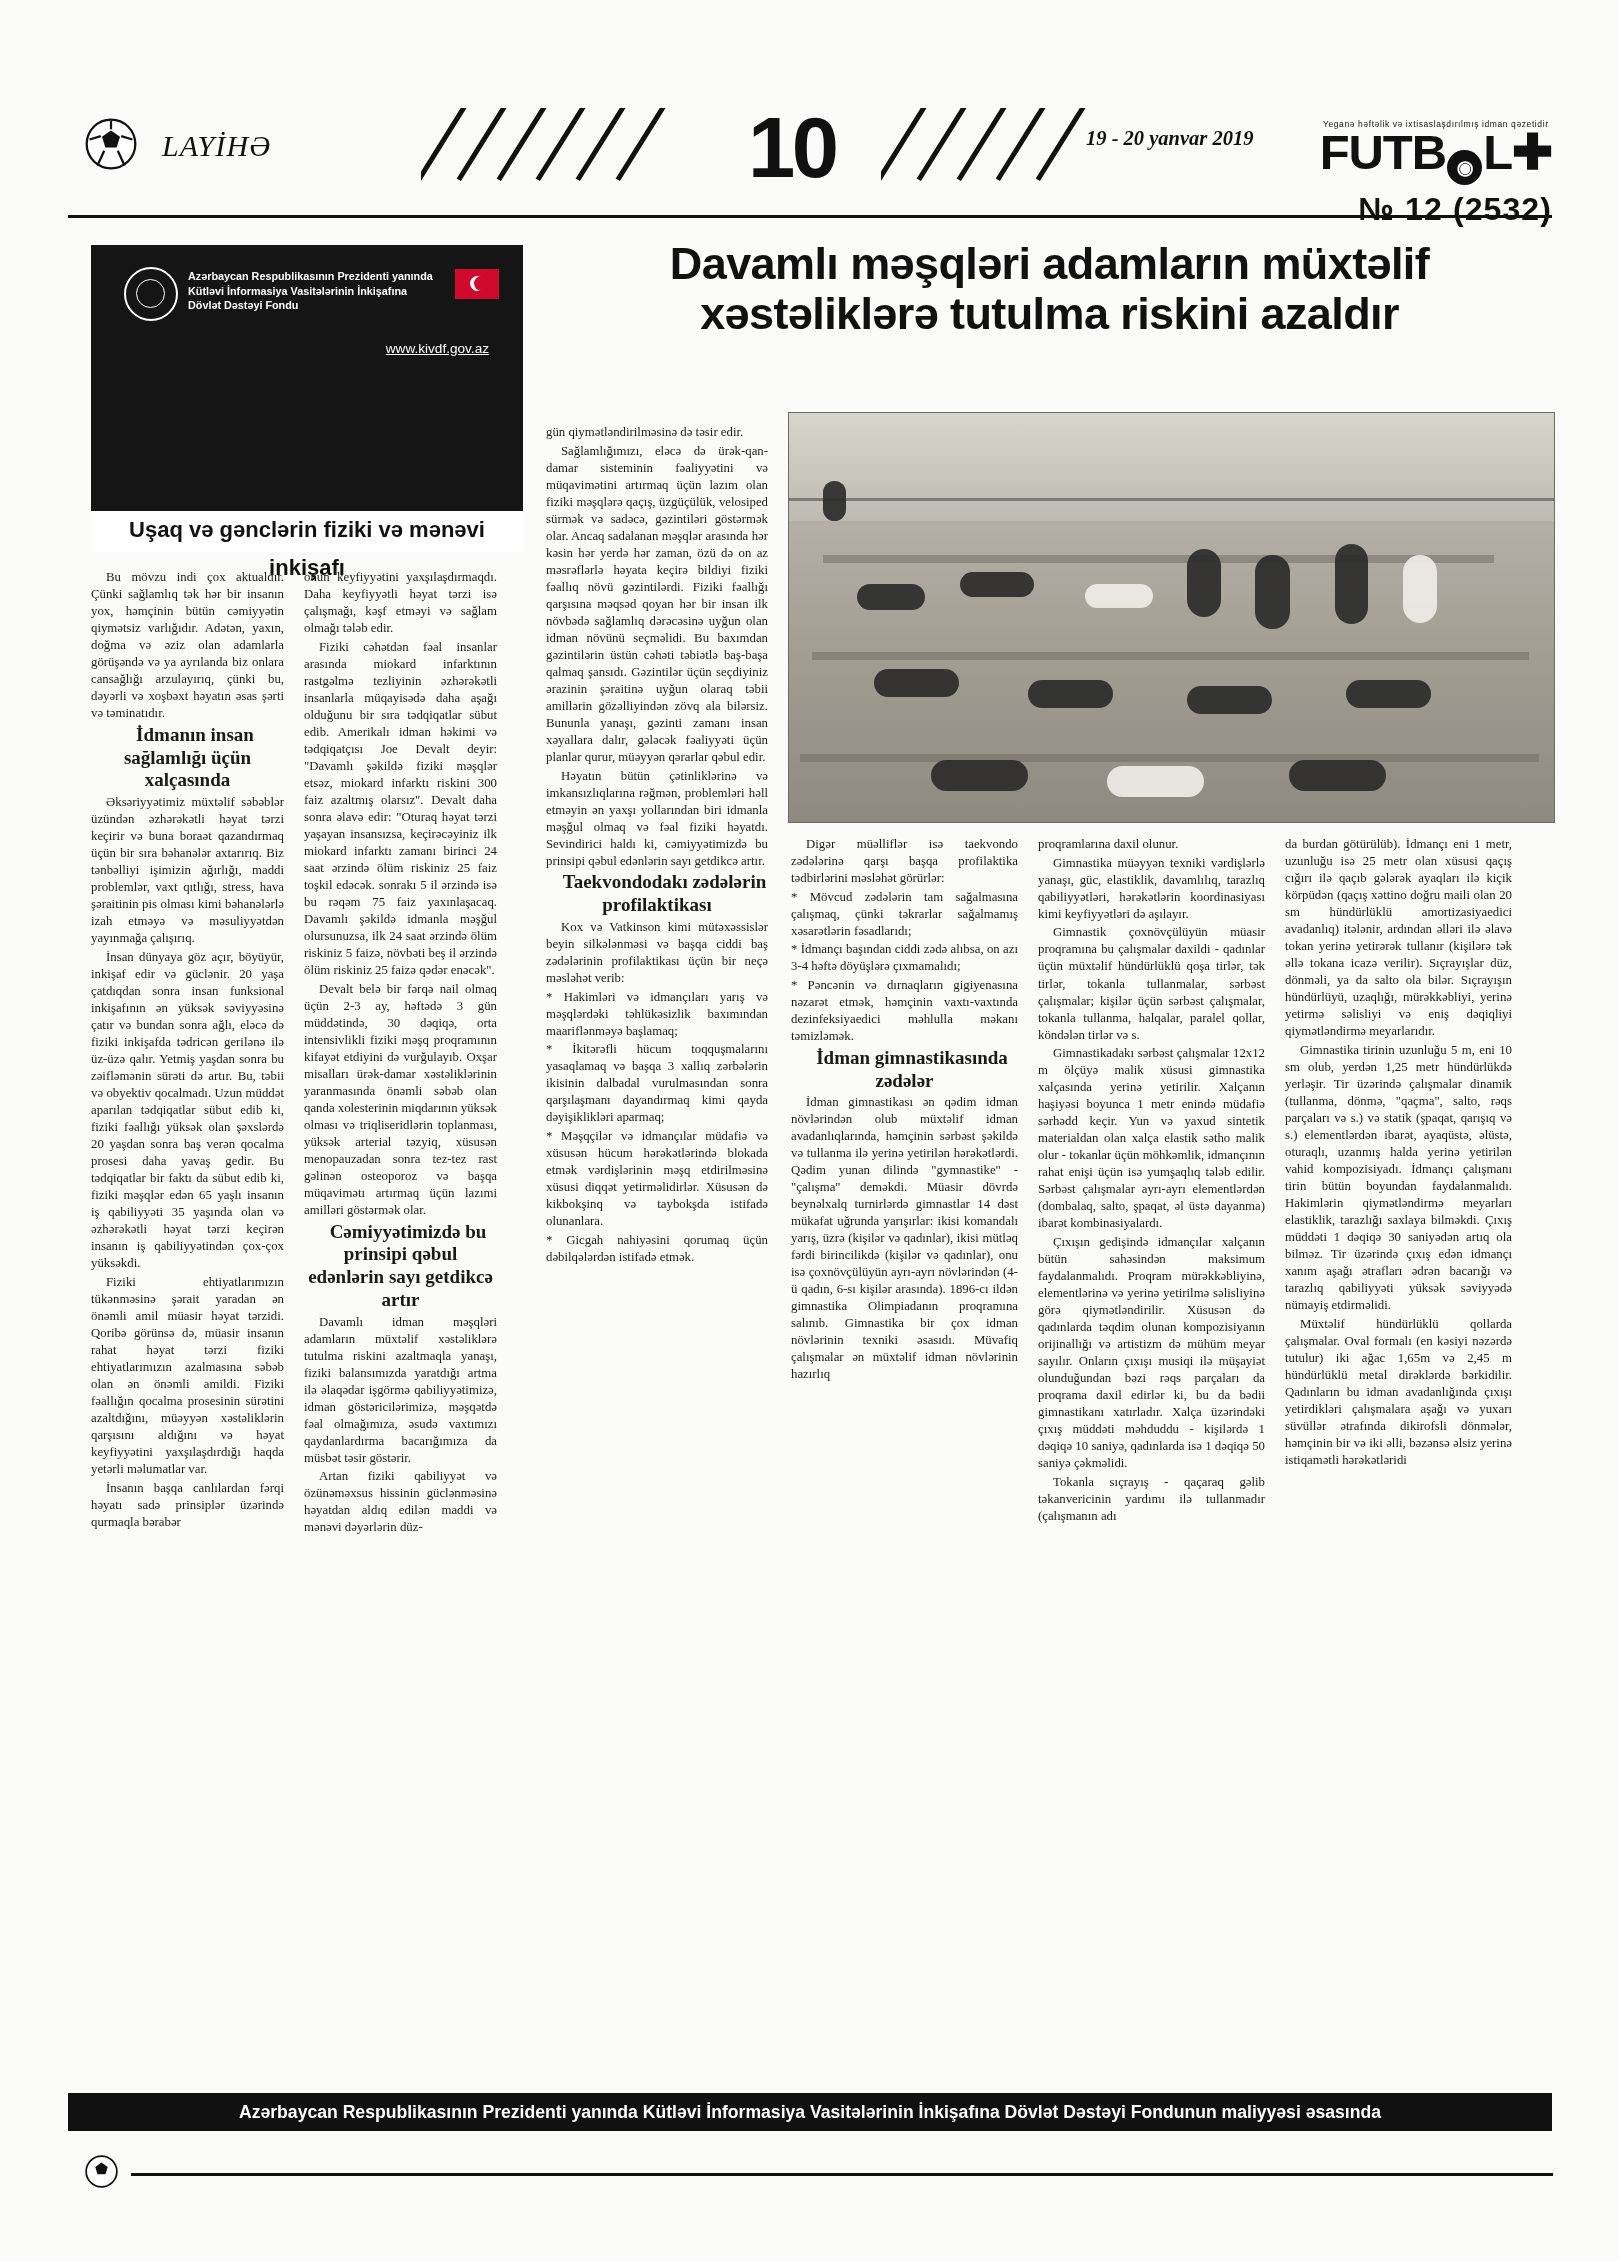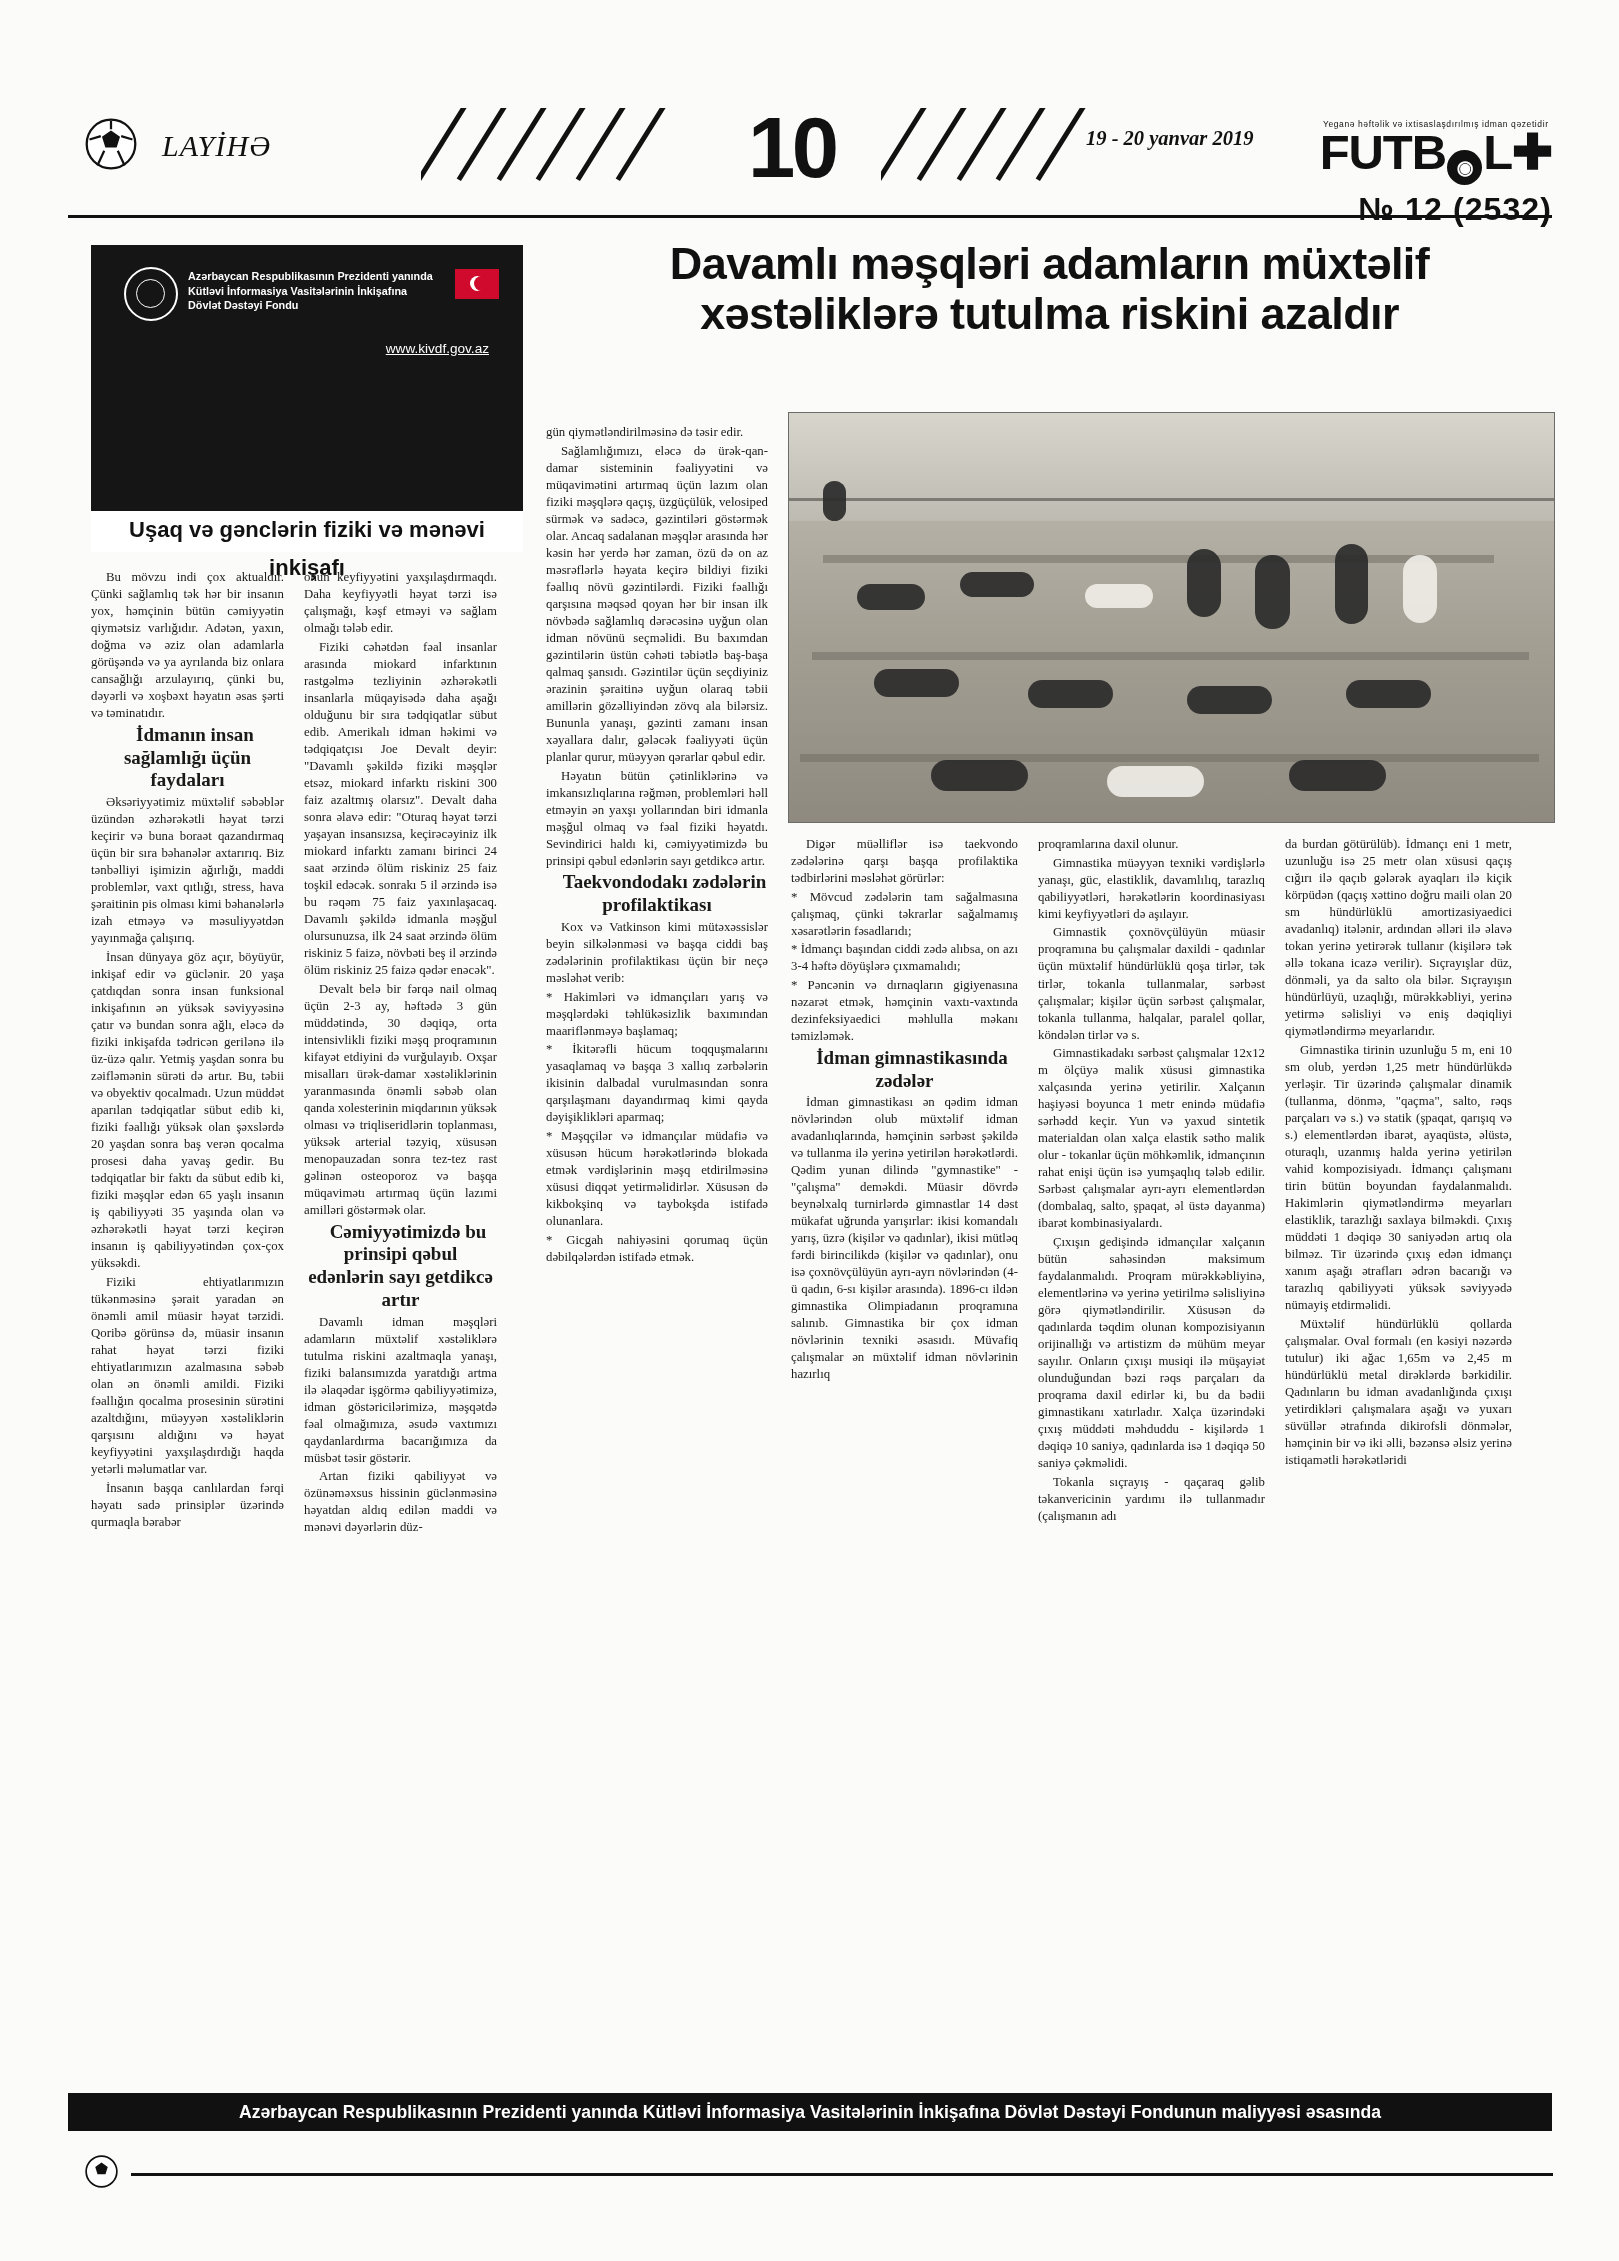--- a/index.html
+++ b/index.html
@@ -452,21 +452,21 @@
     <div class="person" style="left:398px; top:273px; width:85px; height:28.4px; border-radius:23px;"></div>
     <div class="person" style="left:557px; top:267px; width:85px; height:28.4px; border-radius:23px;"></div>
     <div class="person" style="left:142px; top:347px; width:97px; height:31px; border-radius:23px;"></div>
     <div class="person light" style="left:318px; top:353px; width:97px; height:31px; border-radius:23px;"></div>
     <div class="person" style="left:500px; top:347px; width:97px; height:31px; border-radius:23px;"></div>
     <div class="person" style="left:34px;  top:68px; width:23px; height:40px; border-radius:11.4px;"></div>
   </div>
 
   <div class="col col-1">
     <p>Bu mövzu indi çox aktualdır. Çünki sağlamlıq tək hər bir insanın yox, həmçinin bütün cəmiyyətin qiymətsiz varlığıdır. Adətən, yaxın, doğma və əziz olan adamlarla görüşəndə və ya ayrılanda biz onlara cansağlığı arzulayırıq, çünki bu, dəyərli və xoşbəxt həyatın əsas şərti və təminatıdır.</p>
-    <p class="subhead">İdmanın insan sağlamlığı üçün faydaları</p>
+    <p class="subhead">İdmanın insan sağlamlığı üçün xalçasında</p>
     <p>Əksəriyyətimiz müxtəlif səbəblər üzündən əzhərəkətli həyat tərzi keçirir və buna boraət qazandırmaq üçün bir sıra bəhanələr axtarırıq. Biz tənbəlliyi işimizin ağırlığı, maddi problemlər, vaxt qıtlığı, stress, hava şəraitinin pis olması kimi bəhanələrlə izah etməyə və məsuliyyətdən yayınmağa çalışırıq.</p>
     <p>İnsan dünyaya göz açır, böyüyür, inkişaf edir və güclənir. 20 yaşa çatdıqdan sonra insan funksional inkişafının ən yüksək səviyyəsinə çatır və bundan sonra ağlı, eləcə də fiziki inkişafda tədricən gerilənə ilə üz-üzə qalır. Yetmiş yaşdan sonra bu zəifləmənin sürəti də artır. Bu, təbii və obyektiv qocalmadı. Uzun müddət aparılan tədqiqatlar sübut edib ki, fiziki fəallığı yüksək olan şəxslərdə 20 yaşdan sonra baş verən qocalma prosesi daha yavaş gedir. Bu tədqiqatlar bir faktı da sübut edib ki, fiziki məşqlər edən 65 yaşlı insanın iş qabiliyyəti 35 yaşında olan və əzhərəkətli həyat tərzi keçirən insanın iş qabiliyyətindən çox-çox yüksəkdi.</p>
     <p>Fiziki ehtiyatlarımızın tükənməsinə şərait yaradan ən önəmli amil müasir həyat tərzidi. Qoribə görünsə də, müasir insanın rahat həyat tərzi fiziki ehtiyatlarımızın azalmasına səbəb olan ən önəmli amildi. Fiziki fəallığın qocalma prosesinin sürətini azaltdığını, müəyyən xəstəliklərin qarşısını aldığını və həyat keyfiyyətini yaxşılaşdırdığı haqda yetərli məlumatlar var.</p>
     <p>İnsanın başqa canlılardan fərqi həyatı sadə prinsiplər üzərində qurmaqla bərabər</p>
   </div>
 
   <div class="col col-2">
     <p class="noindent">onun keyfiyyətini yaxşılaşdırmaqdı. Daha keyfiyyətli həyat tərzi isə çalışmağı, kəşf etməyi və sağlam olmağı tələb edir.</p>
     <p>Fiziki cəhətdən fəal insanlar arasında miokard infarktının rastgəlmə tezliyinin əzhərəkətli insanlarla müqayisədə daha aşağı olduğunu bir sıra tədqiqatlar sübut edib. Amerikalı idman həkimi və tədqiqatçısı Joe Devalt deyir: "Davamlı şəkildə fiziki məşqlər etsəz, miokard infarktı riskini 300 faiz azaltmış olarsız". Devalt daha sonra əlavə edir: "Oturaq həyat tərzi yaşayan insansızsa, keçirəcəyiniz ilk miokard infarktı zamanı birinci 24 saat ərzində ölüm riskiniz 25 faiz toşkil edəcək. sonrakı 5 il ərzində isə bu rəqəm 75 faiz yaxınlaşacaq. Davamlı şəkildə idmanla məşğul olursunuzsa, ilk 24 saat ərzində ölüm riskiniz 5 faizə, növbəti beş il ərzində ölüm riskiniz 25 faizə qədər enəcək".</p>
     <p>Devalt belə bir fərqə nail olmaq üçün 2-3 ay, həftədə 3 gün müddətində, 30 dəqiqə, orta intensivlikli fiziki məşq proqramının kifayət etdiyini də vurğulayıb. Oxşar misalları ürək-damar xəstəliklərinin yaranmasında önəmli səbəb olan qanda xolesterinin miqdarının yüksək olması və triqliseridlərin toplanması, yüksək arterial təzyiq, xüsusən menopauzadan sonra tez-tez rast gəlinən osteoporoz və başqa müqavimətı artırmaq üçün lazımi amilləri göstərmək olar.</p>

